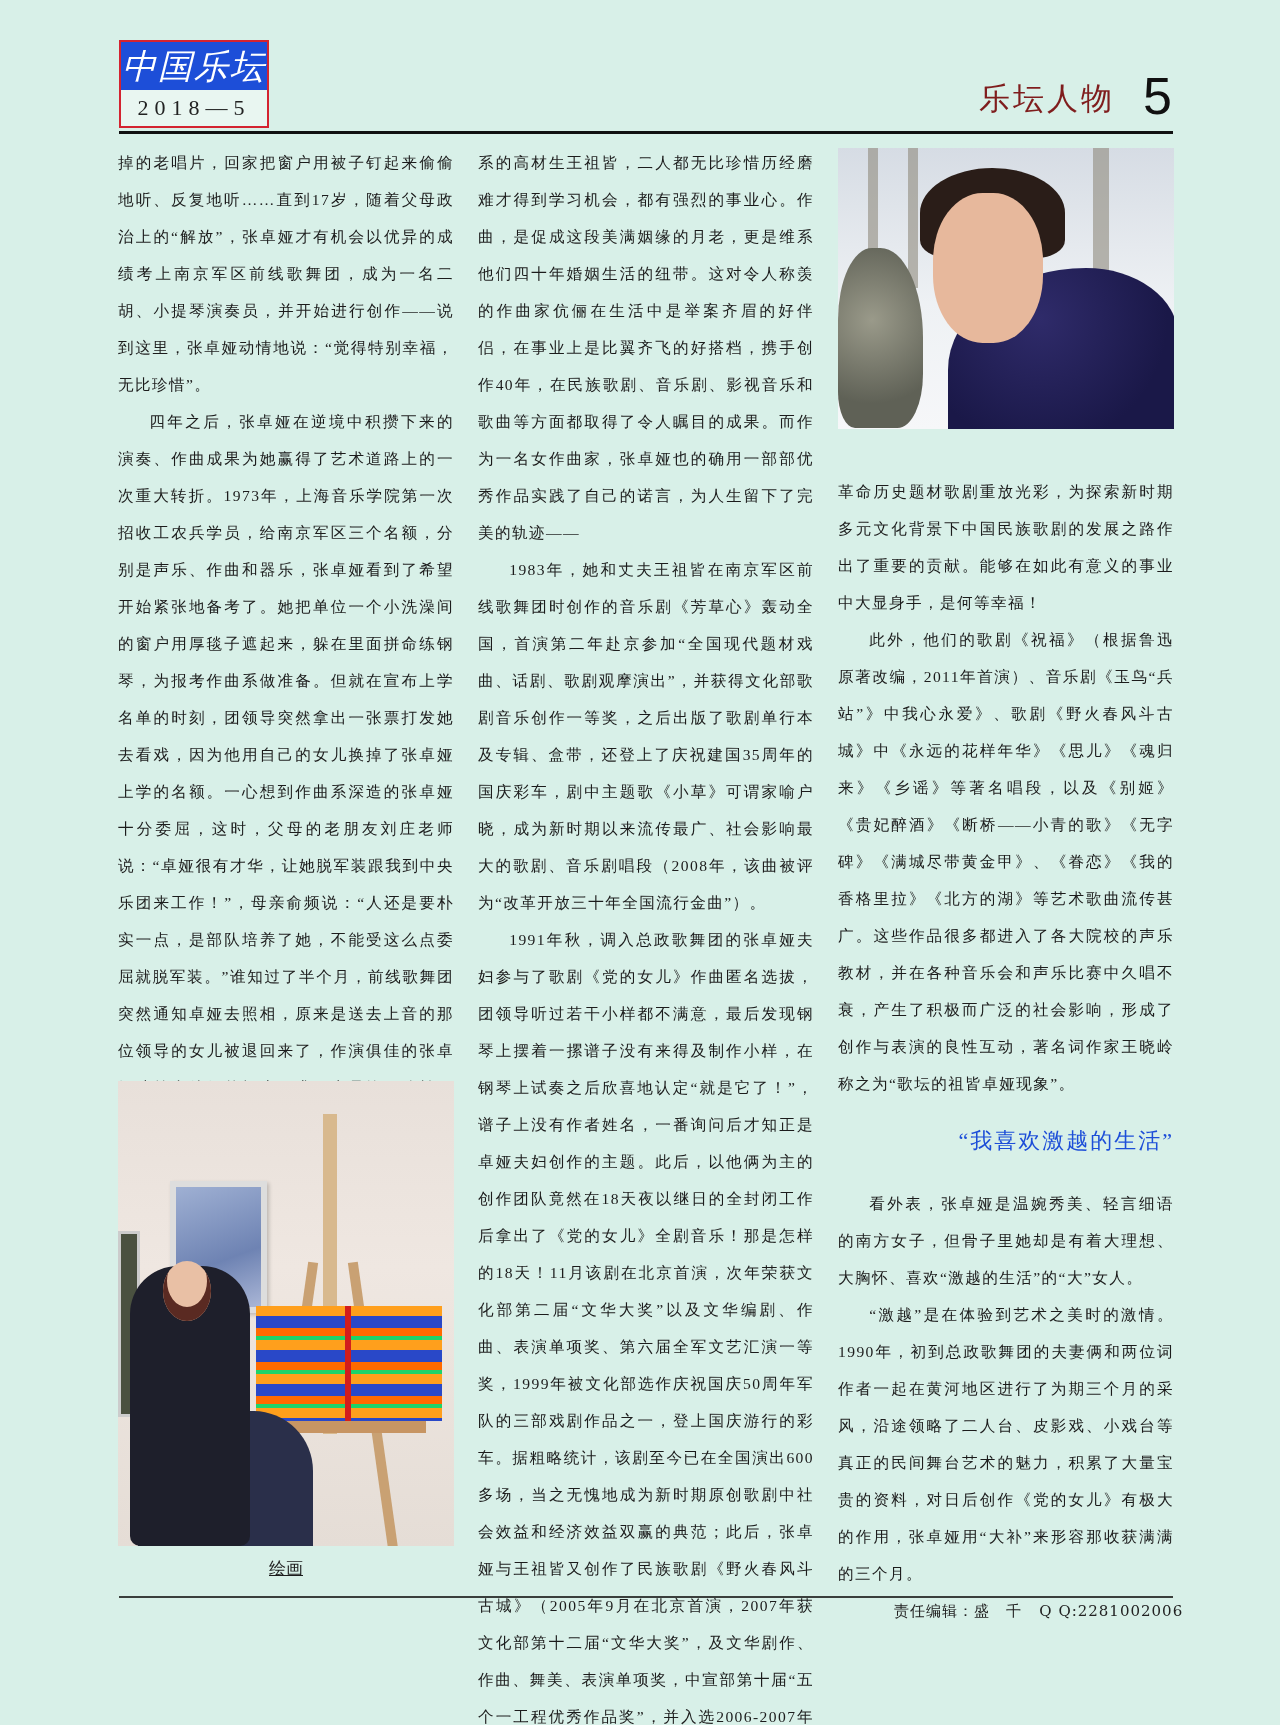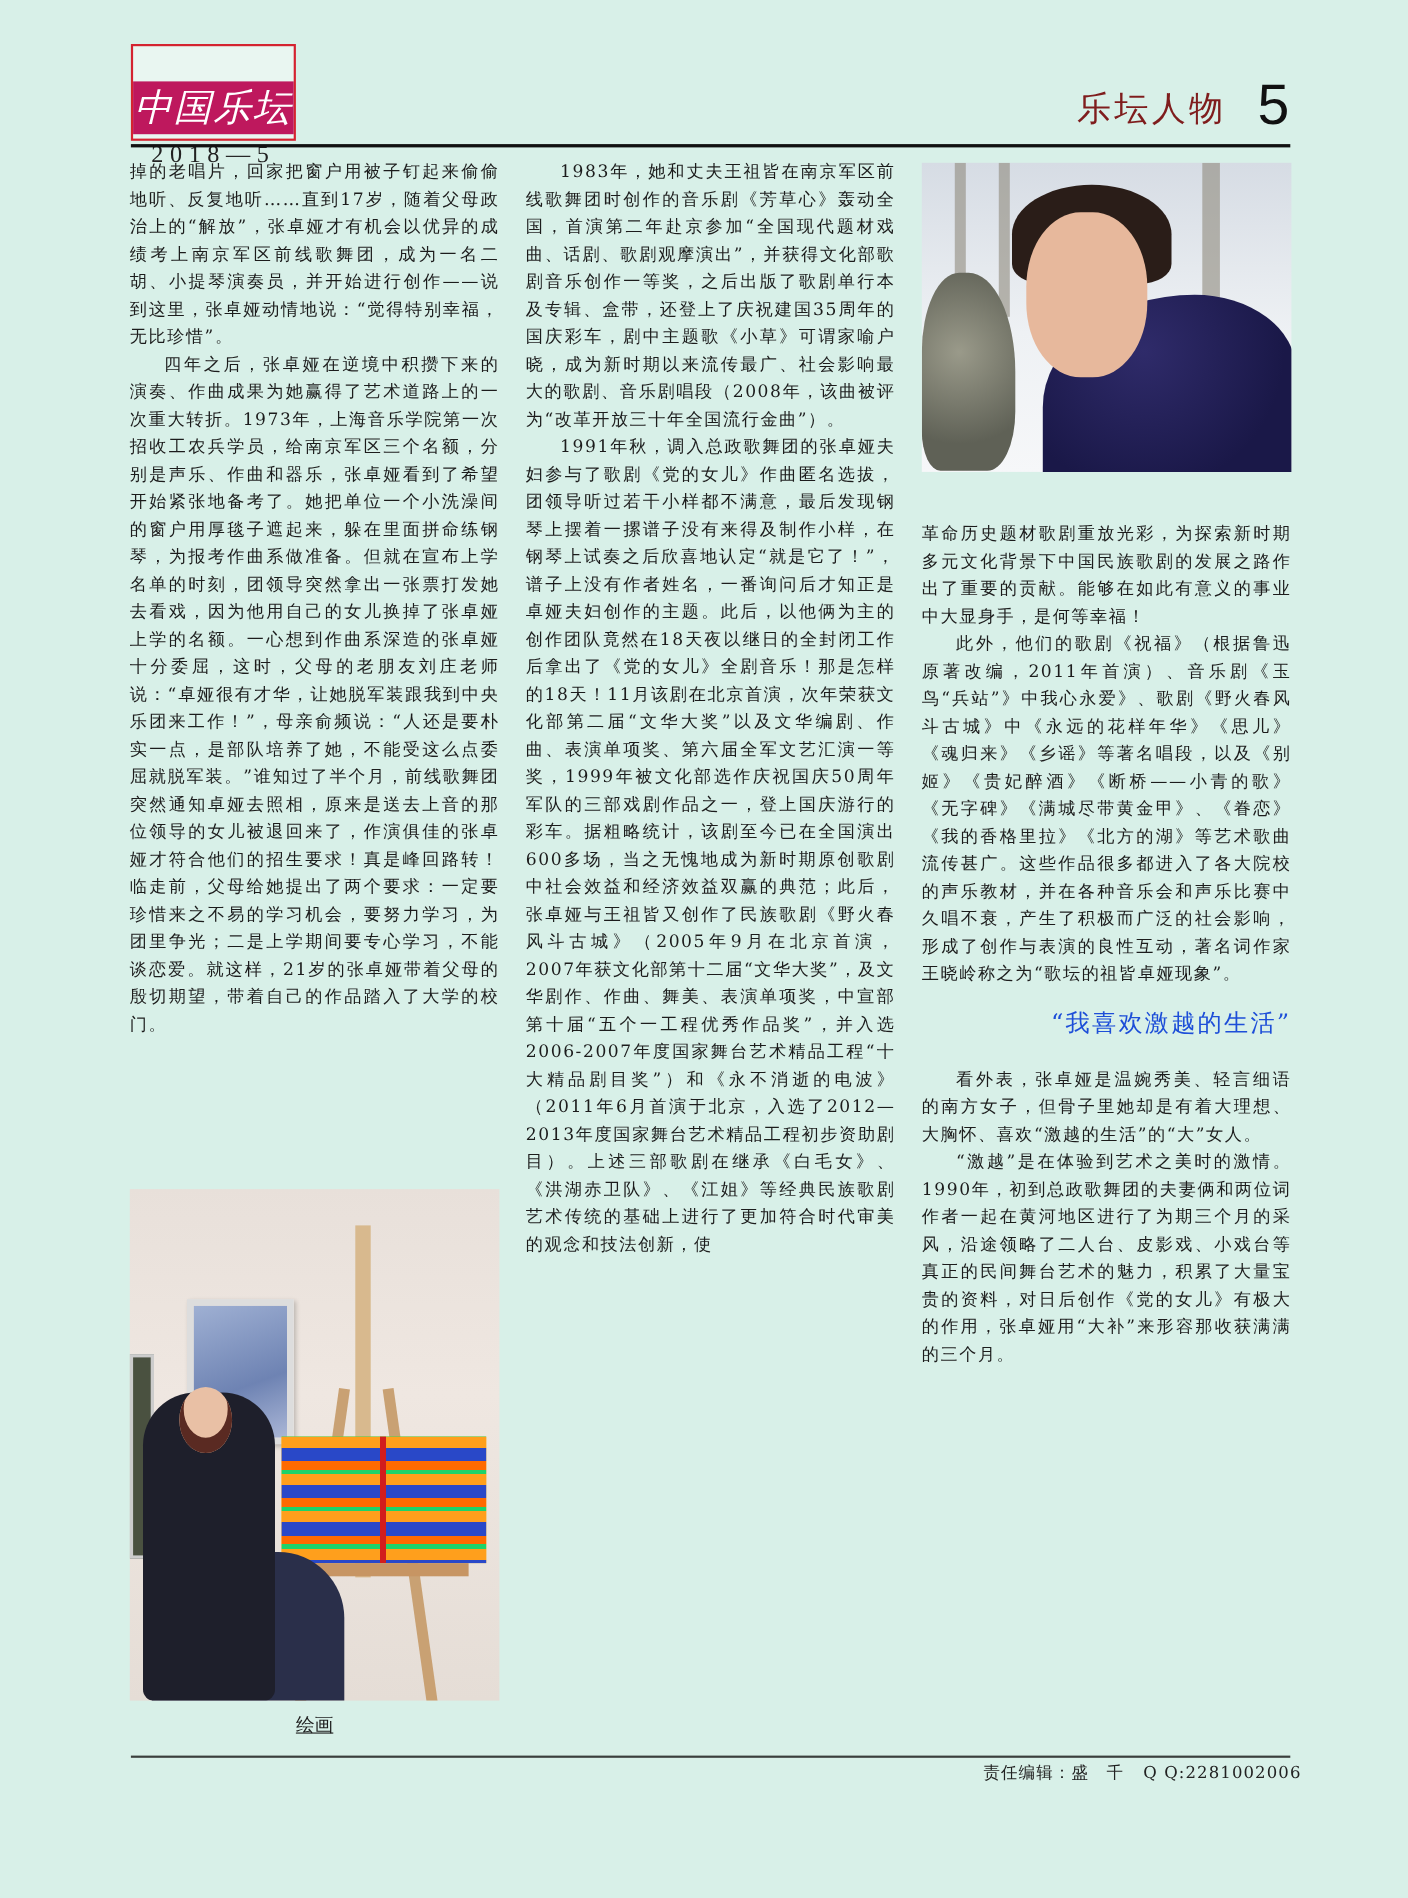--- a/index.html
+++ b/index.html
@@ -1,26 +1,26 @@
 <!DOCTYPE html>
 <html><head>
 <meta charset="utf-8">
 <style>
   html, body { margin:0; padding:0; }
   body {
     width:1280px; height:1725px; background:#d8f0e8; position:relative; overflow:hidden;
     font-family:"DejaVu Serif","Liberation Serif",serif; color:#1c1c1c;
   }
   .logo { position:absolute; left:119px; top:40px; width:150px; height:88px; border:2px solid #d42330; box-sizing:border-box; background:#e9f6f1; }
-  .logo-top { height:48px; background:#be185d; color:#fff; font-family:"DejaVu Serif",serif; font-size:34px; font-style:italic; letter-spacing:2px; line-height:48px; text-align:center;margin-top:32px; }
+  .logo-top { height:48px; background:#1d4ed8; color:#fff; font-family:"DejaVu Serif",serif; font-size:34px; font-style:italic; letter-spacing:2px; line-height:48px; text-align:center; }
   .logo-date { height:20px; line-height:36px; font-family:"Liberation Serif",serif; font-size:22px; letter-spacing:6px; text-align:center; color:#222; }
   .section-title { position:absolute; right:165px; top:78px; font-size:31px; color:#7f1d1d; letter-spacing:3px; font-family:"DejaVu Serif",serif; }
   .page-num { position:absolute; right:108px; top:66px; font-size:52px; font-family:"Liberation Sans",sans-serif; color:#111; }
   .rule-top { position:absolute; left:119px; top:131px; width:1054px; height:3px; background:#111; }
-  .col { position:absolute; width:336px; font-size:15.6px; line-height:25px; text-align:justify; letter-spacing:1.4px; }
+  .col { position:absolute; width:336px; font-size:15.6px; line-height:37px; text-align:justify; letter-spacing:1.4px;font-family:Liberation Serif, serif; }
   .col p { margin:0; text-indent:2em; }
   .col p.noindent { text-indent:0; }
   #col1 { left:118px; top:144px; }
   #col2 { left:478px; top:144px; }
   #col3 { left:838px; top:473px; }
   .subhead { color:#1d4ed8; text-align:right; font-size:22px; text-indent:0 !important; margin:20px 0 26px 0 !important; letter-spacing:2px; }
   .photo1 { position:absolute; left:118px; top:1081px; width:336px; height:465px; overflow:hidden;
     background:linear-gradient(180deg,#e8e0da 0%,#efe7e1 40%,#e5ddd6 100%); }
   .p1-frame { position:absolute; left:52px; top:100px; width:85px; height:120px; border:6px solid #ddd; background:linear-gradient(160deg,#9fb0d3,#6e83b3 60%,#aab6d6); box-shadow:2px 2px 4px rgba(0,0,0,.2); }
   .p1-leftframe { position:absolute; left:0; top:150px; width:16px; height:180px; background:#4a5140; border:3px solid #ccc; }
@@ -72,20 +72,21 @@
   <div class="p1-easel-mast"></div>
   <div class="p1-canvas"></div>
   <div class="p1-ledge"></div>
   <div class="p1-skirt"></div>
   <div class="p1-woman"></div>
   <div class="p1-head"></div>
 </div>
 <div class="caption">绘画</div>
 
 <div class="col" id="col2">
+  <p class="noindent">系的高材生王祖皆，二人都无比珍惜历经磨难才得到学习机会，都有强烈的事业心。作曲，是促成这段美满姻缘的月老，更是维系他们四十年婚姻生活的纽带。这对令人称羡的作曲家伉俪在生活中是举案齐眉的好伴侣，在事业上是比翼齐飞的好搭档，携手创作40年，在民族歌剧、音乐剧、影视音乐和歌曲等方面都取得了令人瞩目的成果。而作为一名女作曲家，张卓娅也的确用一部部优秀作品实践了自己的诺言，为人生留下了完美的轨迹——</p>
   <p>1983年，她和丈夫王祖皆在南京军区前线歌舞团时创作的音乐剧《芳草心》轰动全国，首演第二年赴京参加“全国现代题材戏曲、话剧、歌剧观摩演出”，并获得文化部歌剧音乐创作一等奖，之后出版了歌剧单行本及专辑、盒带，还登上了庆祝建国35周年的国庆彩车，剧中主题歌《小草》可谓家喻户晓，成为新时期以来流传最广、社会影响最大的歌剧、音乐剧唱段（2008年，该曲被评为“改革开放三十年全国流行金曲”）。</p>
   <p>1991年秋，调入总政歌舞团的张卓娅夫妇参与了歌剧《党的女儿》作曲匿名选拔，团领导听过若干小样都不满意，最后发现钢琴上摆着一摞谱子没有来得及制作小样，在钢琴上试奏之后欣喜地认定“就是它了！”，谱子上没有作者姓名，一番询问后才知正是卓娅夫妇创作的主题。此后，以他俩为主的创作团队竟然在18天夜以继日的全封闭工作后拿出了《党的女儿》全剧音乐！那是怎样的18天！11月该剧在北京首演，次年荣获文化部第二届“文华大奖”以及文华编剧、作曲、表演单项奖、第六届全军文艺汇演一等奖，1999年被文化部选作庆祝国庆50周年军队的三部戏剧作品之一，登上国庆游行的彩车。据粗略统计，该剧至今已在全国演出600多场，当之无愧地成为新时期原创歌剧中社会效益和经济效益双赢的典范；此后，张卓娅与王祖皆又创作了民族歌剧《野火春风斗古城》（2005年9月在北京首演，2007年获文化部第十二届“文华大奖”，及文华剧作、作曲、舞美、表演单项奖，中宣部第十届“五个一工程优秀作品奖”，并入选2006-2007年度国家舞台艺术精品工程“十大精品剧目奖”）和《永不消逝的电波》（2011年6月首演于北京，入选了2012—2013年度国家舞台艺术精品工程初步资助剧目）。上述三部歌剧在继承《白毛女》、《洪湖赤卫队》、《江姐》等经典民族歌剧艺术传统的基础上进行了更加符合时代审美的观念和技法创新，使</p>
 </div>
 
 <div class="photo2">
   <div class="p2-tree" style="left:30px"></div>
   <div class="p2-tree" style="left:70px"></div>
   <div class="p2-tree" style="left:255px;width:16px"></div>
   <div class="p2-rock"></div>
   <div class="p2-red"></div>

